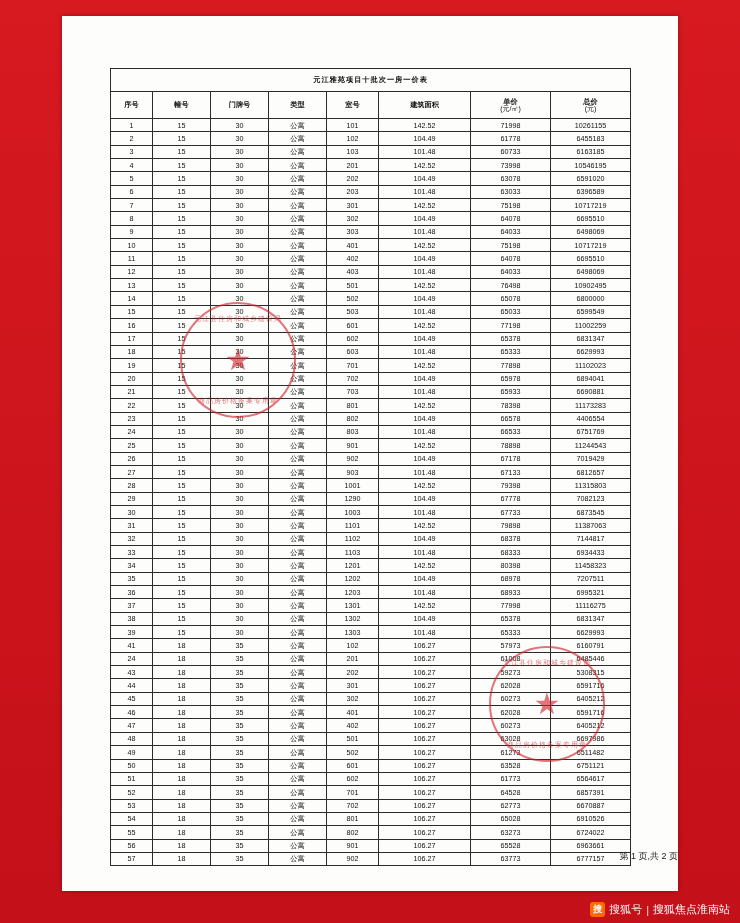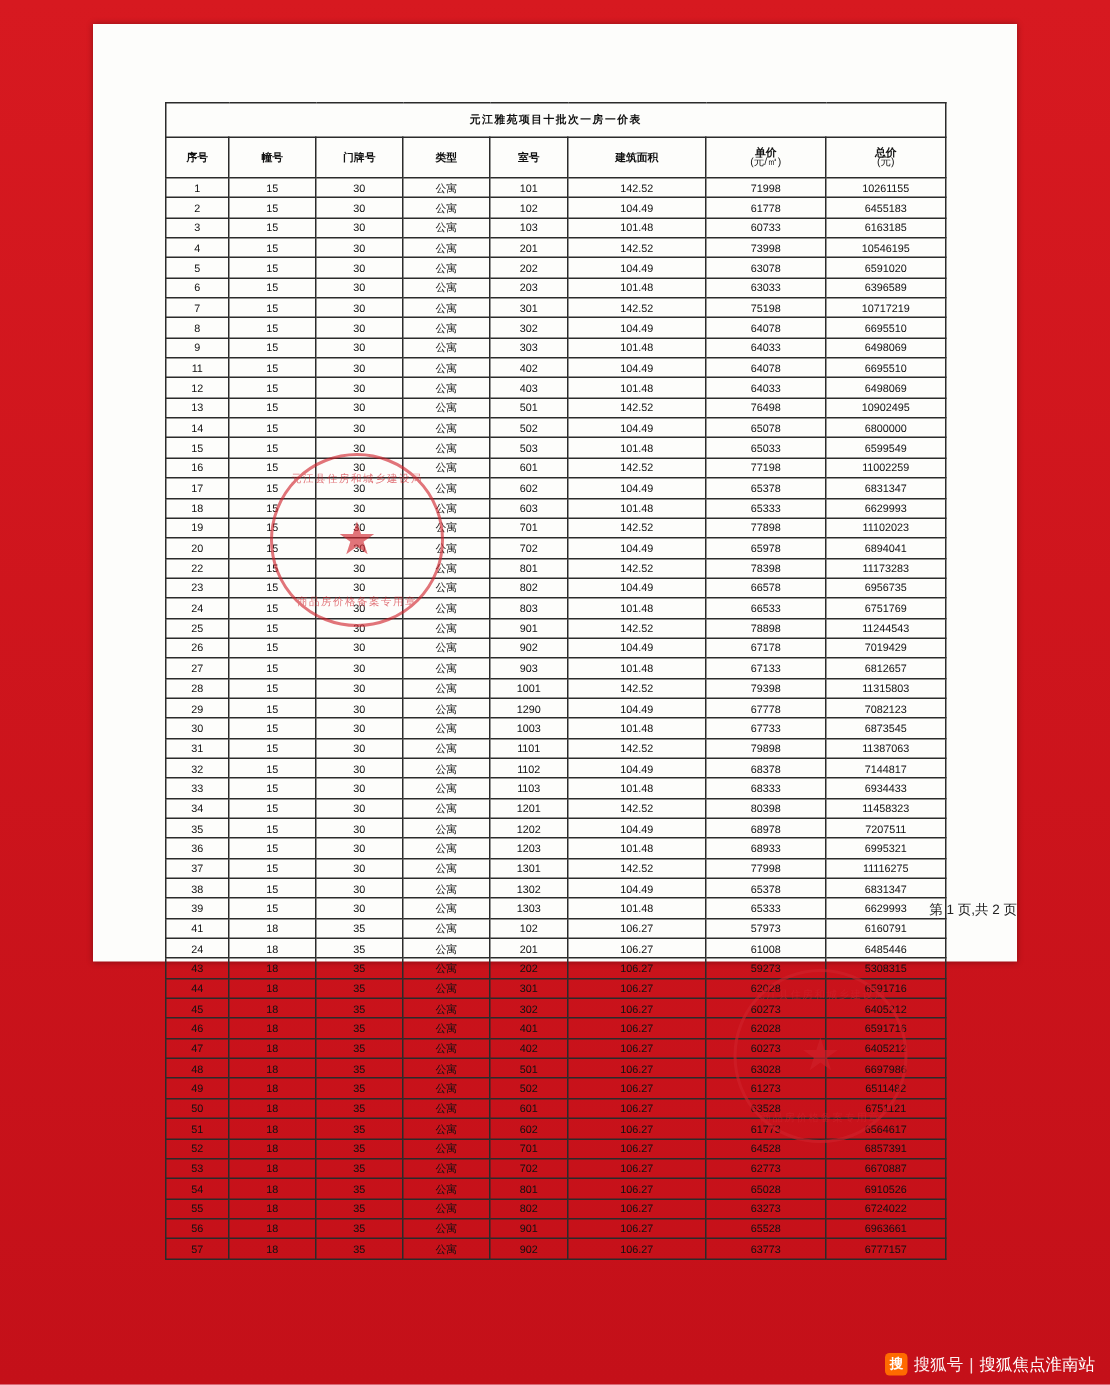--- a/index.html
+++ b/index.html
@@ -17,21 +17,21 @@
   .red-frame {
     position: absolute;
     inset: 0;
     background: linear-gradient(180deg, #d71920 0%, #c41019 100%);
   }
   .paper {
     position: absolute;
     left: 62px;
     top: 16px;
     width: 616px;
-    height: 625px;
+    height: 875px;
     background: #fdfdfb;
     box-shadow: 0 0 4px rgba(0,0,0,0.35);
   }
   .doc-inner {
     position: absolute;
     left: 48px;
     top: 52px;
     width: 520px;
   }
   table.price-table {
@@ -272,20 +272,30 @@
               <td>9</td>
               <td>15</td>
               <td>30</td>
               <td>公寓</td>
               <td>303</td>
               <td>101.48</td>
               <td>64033</td>
               <td>6498069</td>
             </tr>
             <tr>
+              <td>10</td>
+              <td>15</td>
+              <td>30</td>
+              <td>公寓</td>
+              <td>401</td>
+              <td>142.52</td>
+              <td>75198</td>
+              <td>10717219</td>
+            </tr>
+            <tr>
               <td>11</td>
               <td>15</td>
               <td>30</td>
               <td>公寓</td>
               <td>402</td>
               <td>104.49</td>
               <td>64078</td>
               <td>6695510</td>
             </tr>
             <tr>
@@ -372,38 +382,48 @@
               <td>20</td>
               <td>15</td>
               <td>30</td>
               <td>公寓</td>
               <td>702</td>
               <td>104.49</td>
               <td>65978</td>
               <td>6894041</td>
             </tr>
             <tr>
+              <td>21</td>
+              <td>15</td>
+              <td>30</td>
+              <td>公寓</td>
+              <td>703</td>
+              <td>101.48</td>
+              <td>65933</td>
+              <td>6690881</td>
+            </tr>
+            <tr>
               <td>22</td>
               <td>15</td>
               <td>30</td>
               <td>公寓</td>
               <td>801</td>
               <td>142.52</td>
               <td>78398</td>
               <td>11173283</td>
             </tr>
             <tr>
               <td>23</td>
               <td>15</td>
               <td>30</td>
               <td>公寓</td>
               <td>802</td>
               <td>104.49</td>
               <td>66578</td>
-              <td>6956735</td>
+              <td>4406554</td>
             </tr>
             <tr>
               <td>24</td>
               <td>15</td>
               <td>30</td>
               <td>公寓</td>
               <td>803</td>
               <td>101.48</td>
               <td>66533</td>
               <td>6751769</td>

